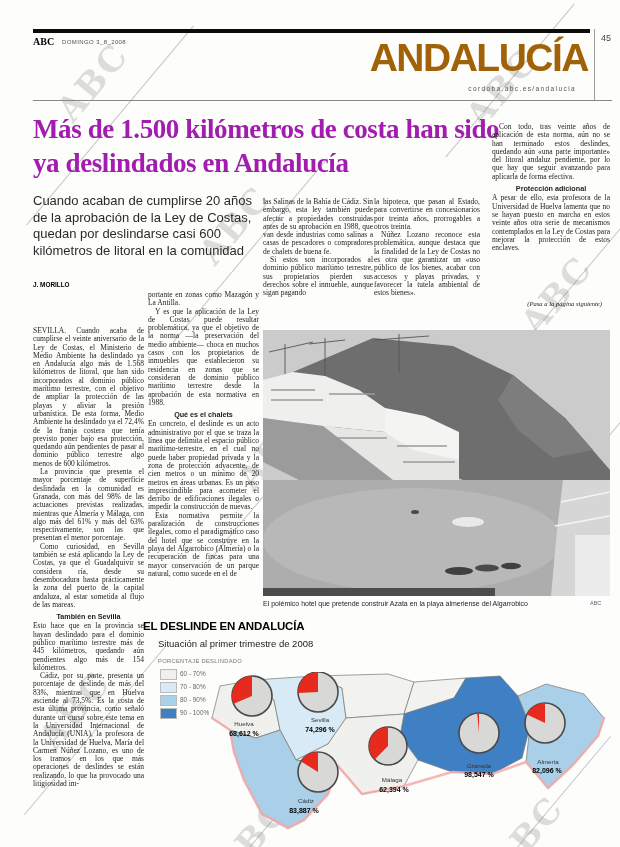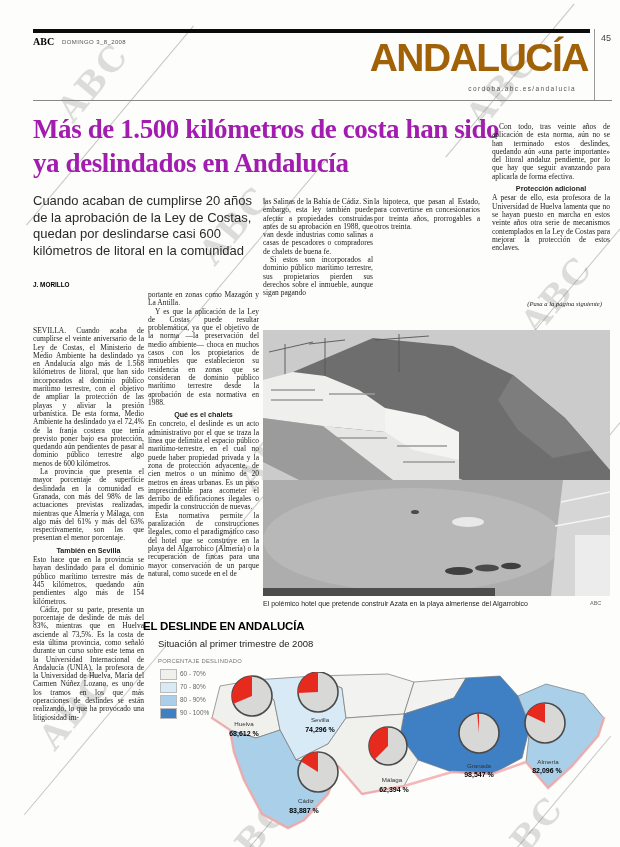--- a/index.html
+++ b/index.html
@@ -97,40 +97,42 @@
   <div class="abs section-url">cordoba.abc.es/andalucia</div>
   <div class="abs head-rule"></div>
 
   <h1 class="abs headline" style="margin:0;">Más de 1.500 kilómetros de costa han sido ya deslindados en Andalucía</h1>
   <div class="abs standfirst">Cuando acaban de cumplirse 20 años de la aprobación de la Ley de Costas, quedan por deslindarse casi 600 kilómetros de litoral en la comunidad</div>
   <div class="abs byline">J. MORILLO</div>
 
   <div class="abs col col1">
     <p class="first">SEVILLA. Cuando acaba de cumplirse el veinte aniversario de la Ley de Costas, el Ministerio de Medio Ambiente ha deslindado ya en Andalucía algo más de 1.568 kilómetros de litoral, que han sido incorporados al dominio público marítimo terrestre, con el objetivo de ampliar la protección de las playas y aliviar la presión urbanística. De esta forma, Medio Ambiente ha deslindado ya el 72,4% de la franja costera que tenía previsto poner bajo esa protección, quedando aún pendientes de pasar al dominio público terrestre algo menos de 600 kilómetros.</p>
     <p>La provincia que presenta el mayor porcentaje de superficie deslindada en la comunidad es Granada, con más del 98% de las actuaciones previstas realizadas, mientras que Almería y Málaga, con algo más del 61% y más del 63% respectivamente, son las que presentan el menor porcentaje.</p>
+    <p>Como curiosidad, en Sevilla también se está aplicando la Ley de Costas, ya que el Guadalquivir se considera ría, desde su desembocadura hasta prácticamente la zona del puerto de la capital andaluza, al estar sometida al flujo de las mareas.</p>
     <div class="colhead">También en Sevilla</div>
     <p class="first">Esto hace que en la provincia se hayan deslindado para el dominio público marítimo terrestre más de 445 kilómetros, quedando aún pendientes algo más de 154 kilómetros.</p>
     <p>Cádiz, por su parte, presenta un porcentaje de deslinde de más del 83%, mientras que en Huelva asciende al 73,5%. Es la costa de esta última provincia, como señaló durante un curso sobre este tema en la Universidad Internacional de Andalucía (UNIA), la profesora de la Universidad de Huelva, María del Carmen Núñez Lozano, es uno de los tramos en los que más operaciones de deslindes se están realizando, lo que ha provocado una litigiosidad im-</p>
   </div>
 
   <div class="abs col col2">
     <p class="first">portante en zonas como Mazagón y La Antilla.</p>
     <p>Y es que la aplicación de la Ley de Costas puede resultar problemática, ya que el objetivo de la norma —la preservación del medio ambiente— choca en muchos casos con los propietarios de inmuebles que establecieron su residencia en zonas que se consideran de dominio público marítimo terrestre desde la aprobación de esta normativa en 1988.</p>
     <div class="colhead">Qué es el chalets</div>
     <p class="first">En concreto, el deslinde es un acto administrativo por el que se traza la línea que delimita el espacio público marítimo-terrestre, en el cual no puede haber propiedad privada y la zona de protección adyacente, de cien metros o un mínimo de 20 metros en áreas urbanas. Es un paso imprescindible para acometer el derribo de edificaciones ilegales o impedir la construcción de nuevas.</p>
     <p>Esta normativa permite la paralización de construcciones ilegales, como el paradigmático caso del hotel que se construye en la playa del Algarrobico (Almería) o la recuperación de fincas para una mayor conservación de un parque natural, como sucede en el de</p>
   </div>
 
   <div class="abs col col3">
     <p class="first">las Salinas de la Bahía de Cádiz. Sin embargo, esta ley también puede afectar a propiedades construidas antes de su aprobación en 1988, que van desde industrias como salinas a casas de pescadores o compradores de chalets de buena fe.</p>
     <p>Si estos son incorporados al dominio público marítimo terrestre, sus propietarios pierden sus derechos sobre el inmueble, aunque sigan pagando</p>
   </div>
 
   <div class="abs col col4">
     <p class="first">la hipoteca, que pasan al Estado, para convertirse en concesionarios por treinta años, prorrogables a otros treinta.</p>
+    <p>Núñez Lozano reconoce esta problemática, aunque destaca que la finalidad de la Ley de Costas no es otra que garantizar un «uso público de los bienes, acabar con accesos y playas privadas, y favorecer la tutela ambiental de estos bienes».</p>
   </div>
 
   <div class="abs col col5">
     <p>Con todo, tras veinte años de aplicación de esta norma, aún no se han terminado estos deslindes, quedando aún «una parte importante» del litoral andaluz pendiente, por lo que hay que seguir avanzando para aplicarla de forma efectiva.</p>
     <div class="colhead">Protección adicional</div>
     <p class="first">A pesar de ello, esta profesora de la Universidad de Huelva lamenta que no se hayan puesto en marcha en estos veinte años otra serie de mecanismos contemplados en la Ley de Costas para mejorar la protección de estos enclaves.</p>
   </div>
   <div class="abs pasa">(Pasa a la página siguiente)</div>
 
   <svg class="abs photo" width="347" height="266" viewBox="0 0 347 266" role="img">

